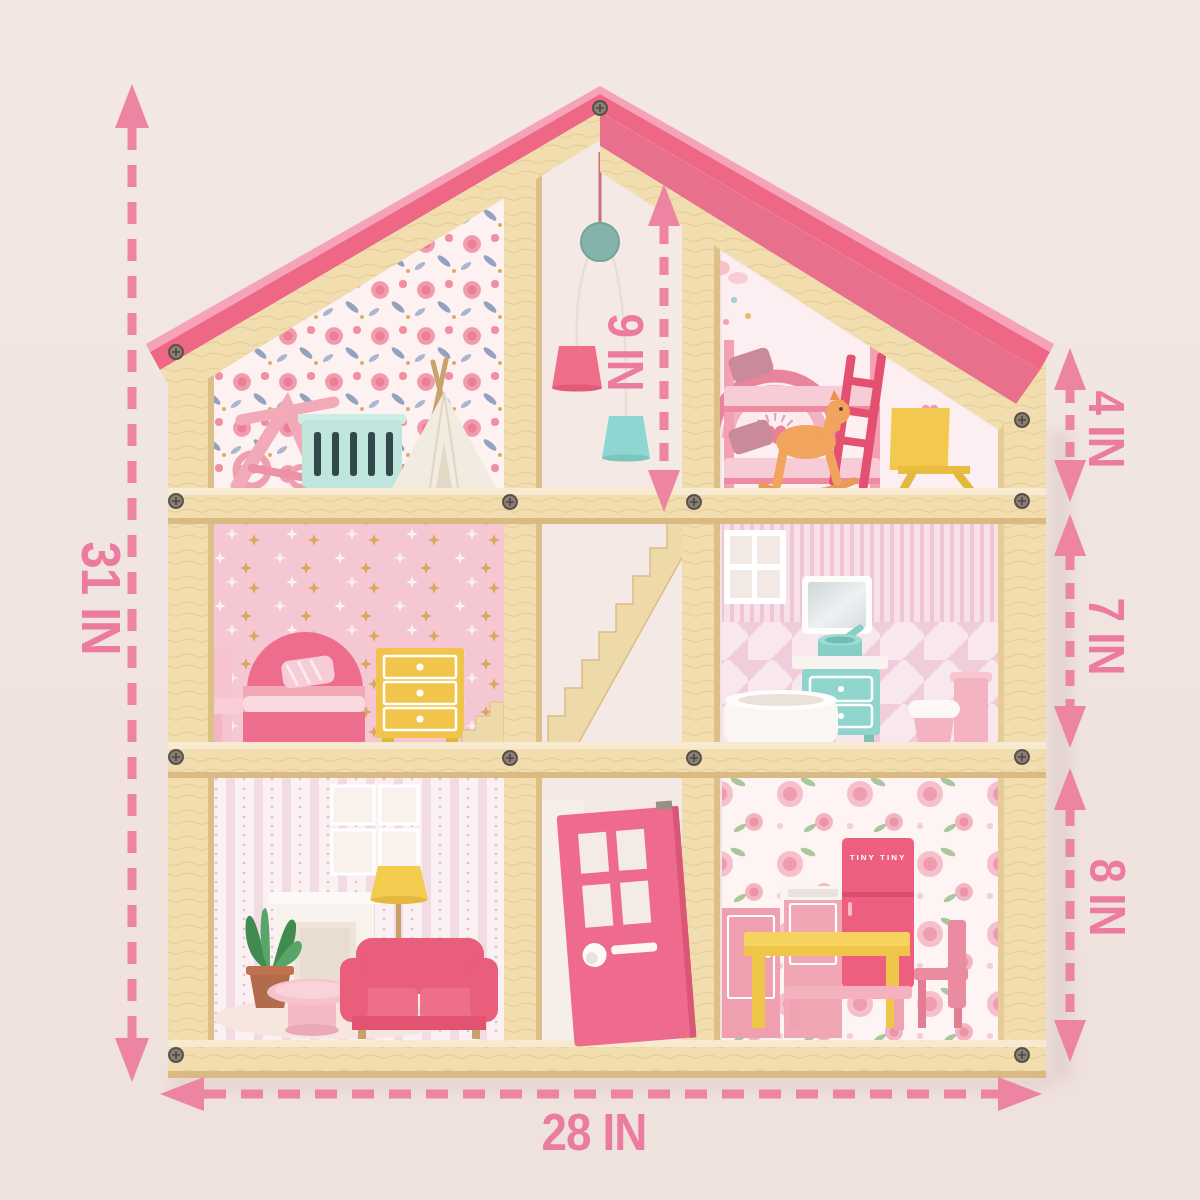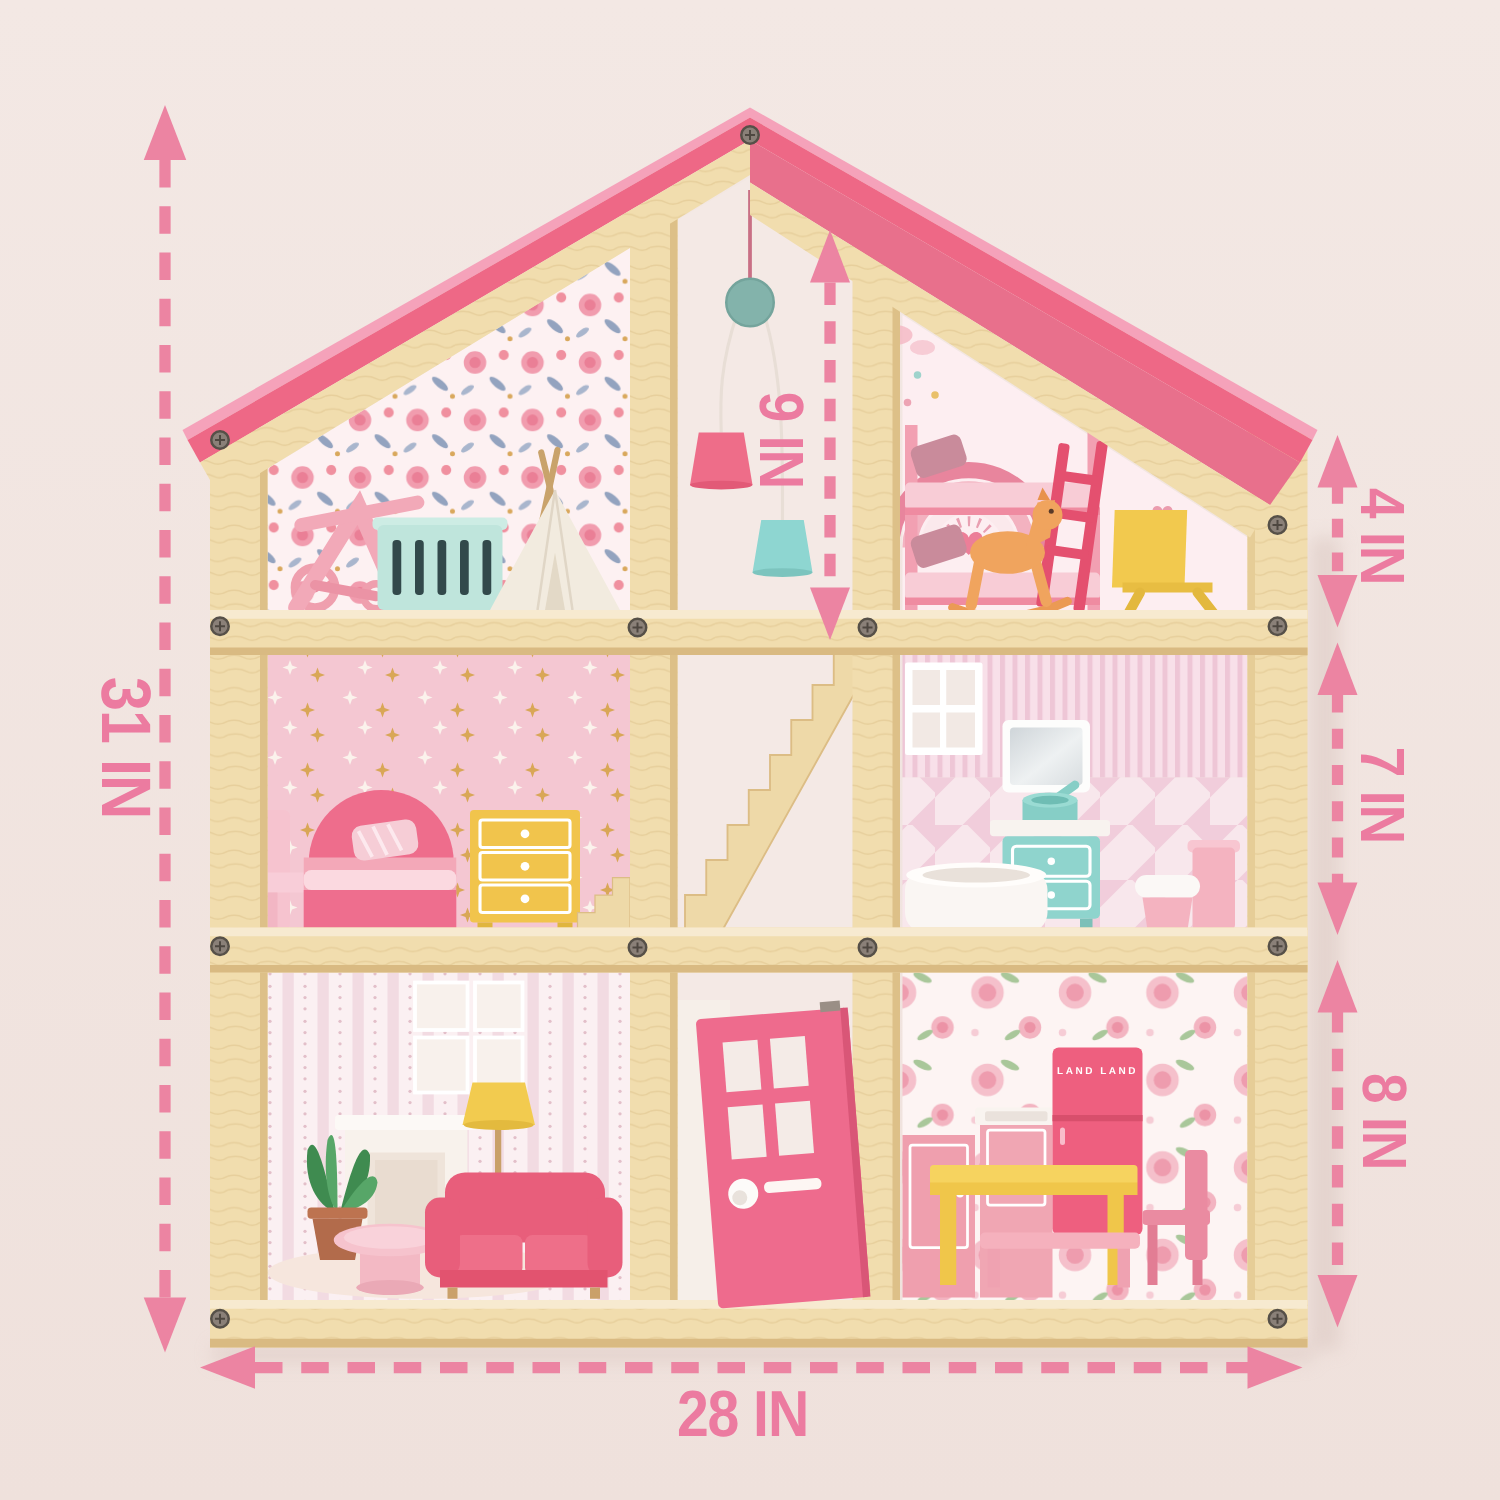--- a/index.html
+++ b/index.html
@@ -452,14 +452,14 @@
     </g>
   </g>
 </svg>
 
   <div class="dim-label vert lbl-31">31 IN</div>
   <div class="dim-label lbl-28">28 IN</div>
   <div class="dim-label vert lbl-9">9 IN</div>
   <div class="dim-label vert lbl-4">4 IN</div>
   <div class="dim-label vert lbl-7">7 IN</div>
   <div class="dim-label vert lbl-8">8 IN</div>
-  <div class="fridge-logo">LAND LAND</div>
+  <div class="fridge-logo">TINY TINY</div>
 </div>
 
 </body></html>

